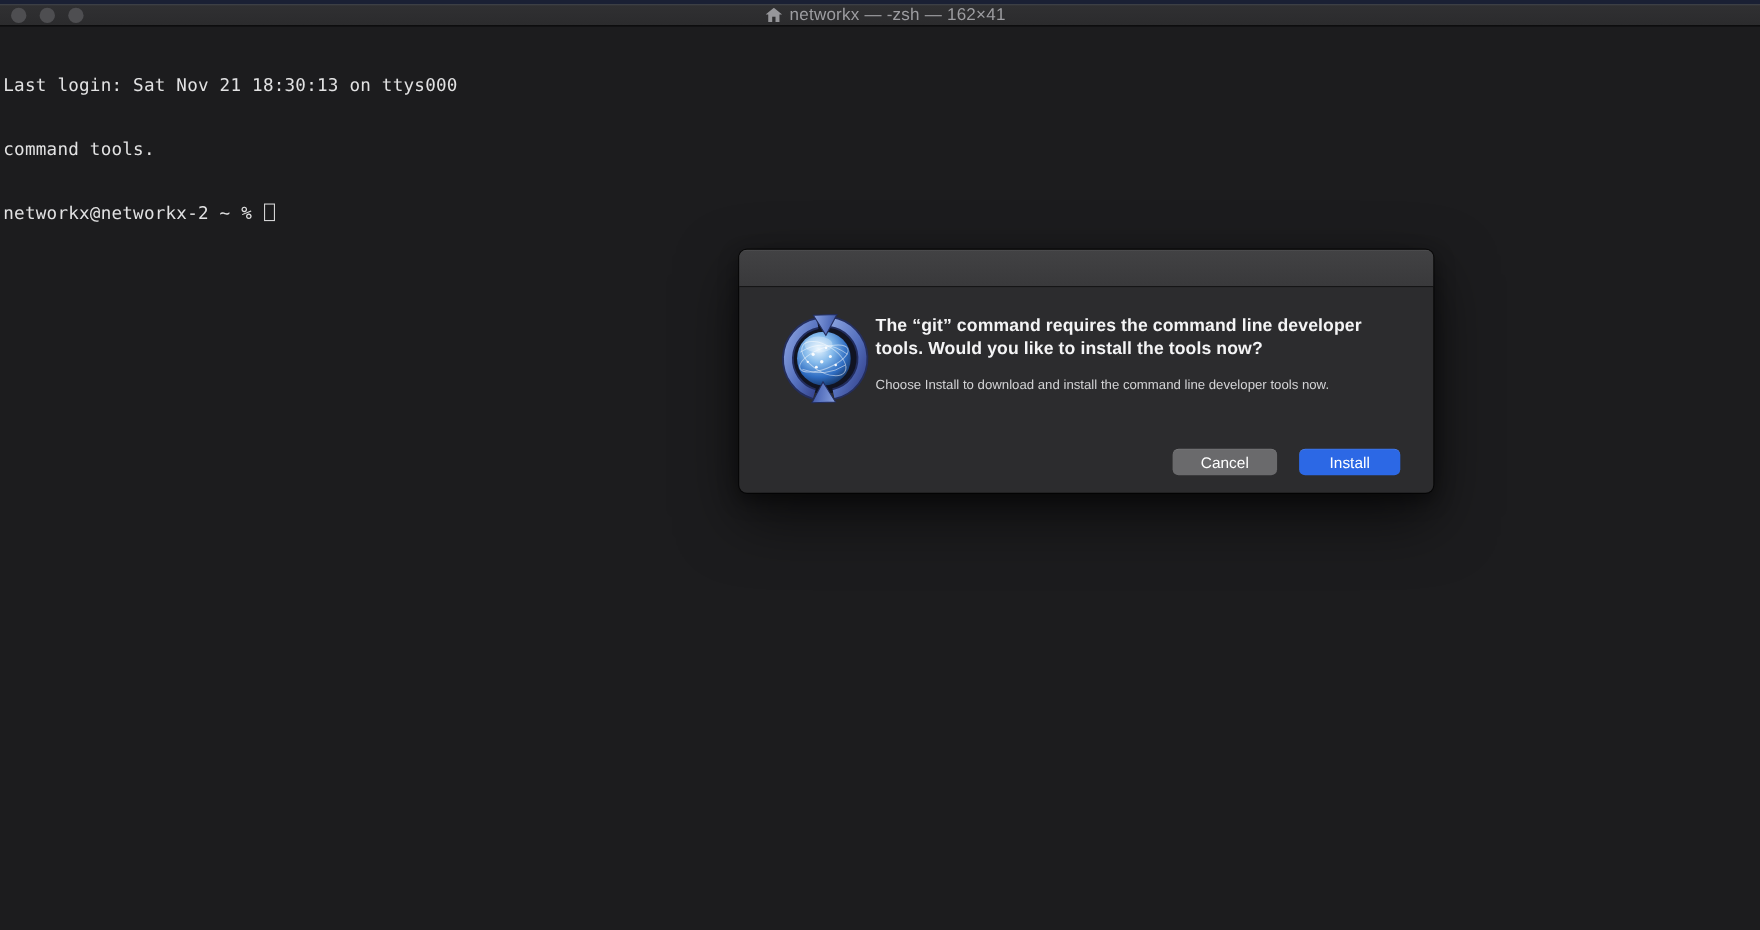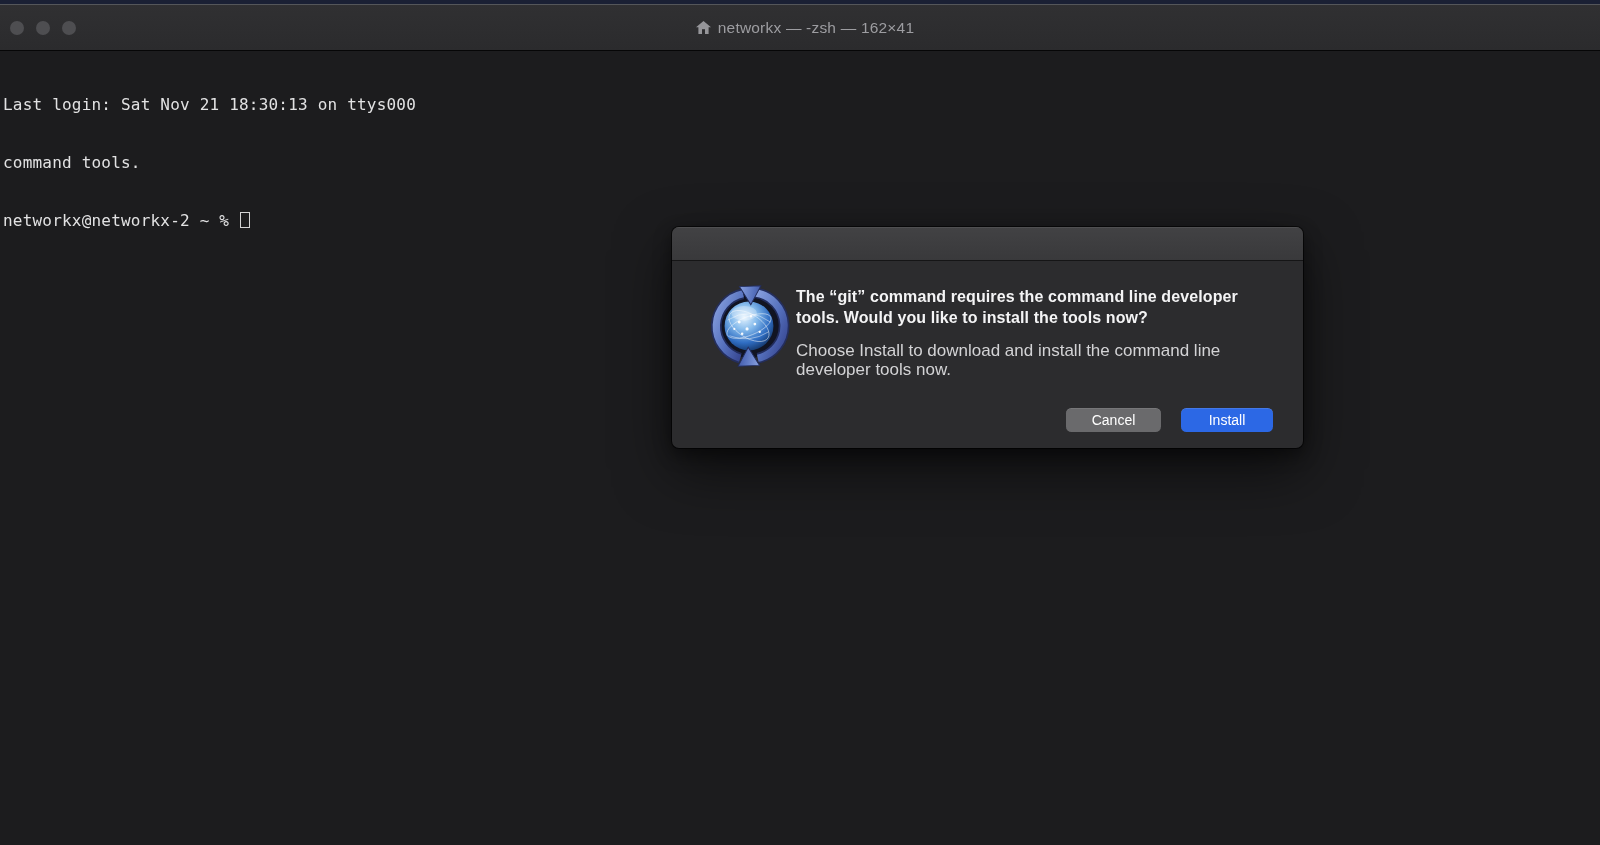--- a/index.html
+++ b/index.html
@@ -5,21 +5,21 @@
   * { margin:0; padding:0; box-sizing:border-box; }
   html,body { width:1600px; height:845px; overflow:hidden; background:#1c1c1e; }
   body { font-family:"Liberation Sans", sans-serif; position:relative; }
 
   
   .screen-edge { height:4px; background:#1a2034; }
   .screen-edge-line { height:1px; background:#54565a; }
 
   
   .titlebar {
-    height:46px; background:linear-gradient(#303032,#2b2b2d);
+    height:19px; background:linear-gradient(#303032,#2b2b2d);
     border-bottom:1px solid #060607;
     display:flex; align-items:center; justify-content:center; position:relative;padding-left:10px;
   }
   .traffic { position:absolute; left:10px; top:50%; transform:translateY(-50%);
     display:flex; gap:12px; }
   .light { width:14px; height:14px; border-radius:50%; background:#4e4e51; border:none; padding:0; }
   .title-wrap { display:flex; align-items:center; gap:7px; color:#9d9da1;
     font-size:15.5px; font-weight:400; letter-spacing:.2px; }
   .proxy-icon { width:15px; height:14px; display:inline-block; }
 
@@ -49,21 +49,21 @@
     border-bottom:1px solid #151516;
     box-shadow:inset 0 1px 0 rgba(255,255,255,.07);
   }
   .dialog-icon { position:absolute; left:34px; top:56px; width:86px; height:86px; }
   .dialog-text { position:absolute; left:124px; top:59px; width:470px; }
   .dialog-heading {
     font-size:16px; font-weight:bold; line-height:21px; color:#f4f4f5;
     letter-spacing:.1px;
   }
   .dialog-body {
-    margin-top:13px; font-size:17px; line-height:19px; color:#d3d3d5; width:432px;
+    margin-top:13px; font-size:12px; line-height:19px; color:#d3d3d5; width:432px;
   }
   .dialog-buttons {
     position:absolute; right:30px; bottom:16px; display:flex; gap:20px;
   }
   .btn {
     height:24px; border:none; border-radius:5.5px; color:#ffffff;
     font-family:"Liberation Sans",sans-serif; font-size:14px;
     display:flex; align-items:center; justify-content:center; cursor:default;
   }
   .btn-cancel { width:95px; background:#6a6a6c; box-shadow:inset 0 0.5px 0 rgba(255,255,255,.18); }

